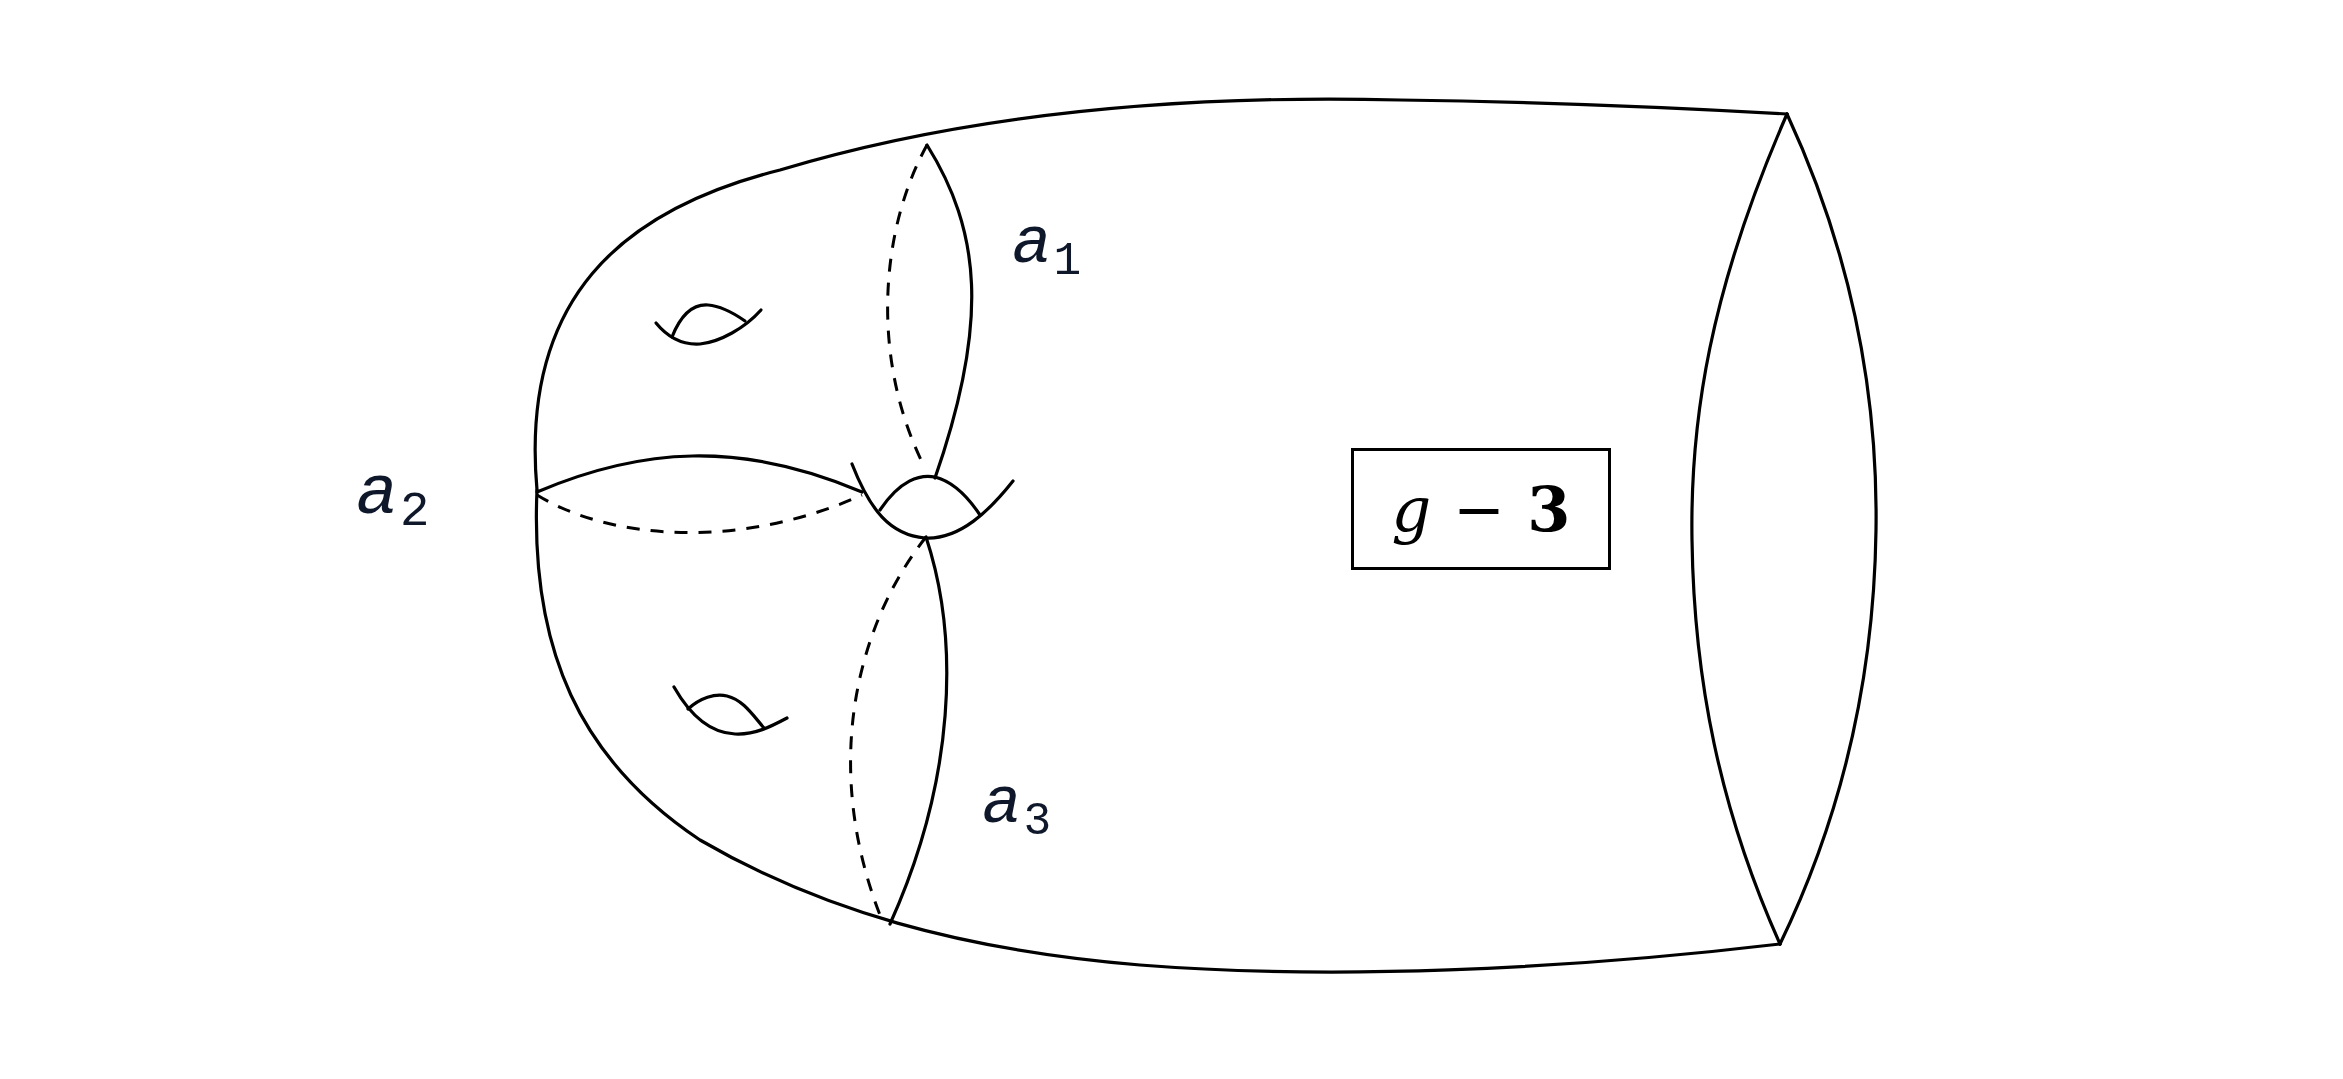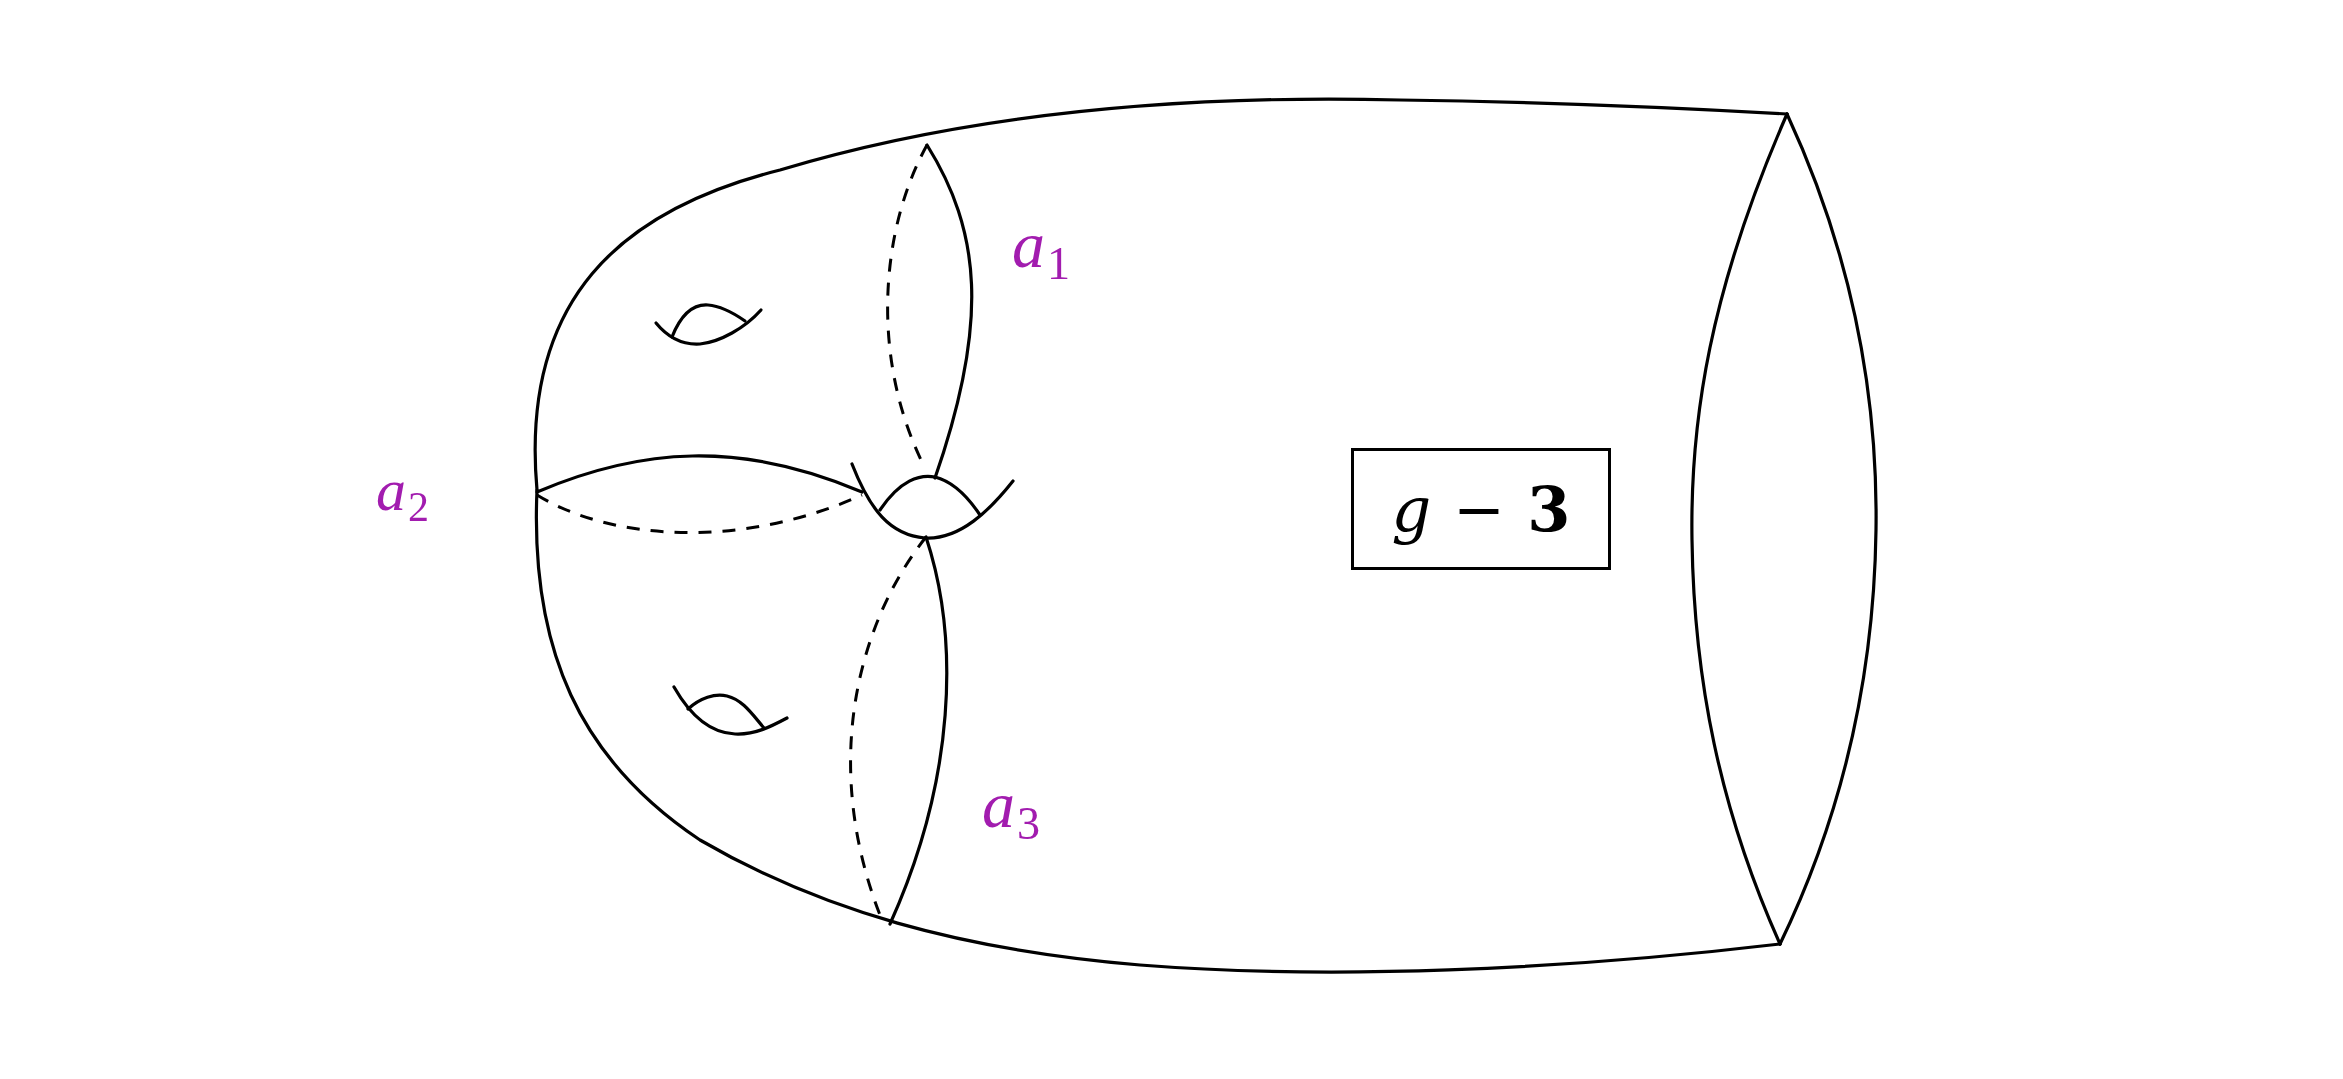--- a/index.html
+++ b/index.html
@@ -1,20 +1,20 @@
 <!DOCTYPE html>
 <html><head>
 <meta charset="utf-8">
 <style>
   html,body{margin:0;padding:0;background:#ffffff;}
   #stage{position:relative;width:2343px;height:1079px;overflow:hidden;background:#fff;}
   svg{position:absolute;left:0;top:0;}
   .ln{fill:none;stroke:#000;stroke-width:3.2;stroke-linecap:round;stroke-linejoin:round;}
   .dash{fill:none;stroke:#000;stroke-width:3;stroke-dasharray:13 11;stroke-linecap:butt;}
-  .lbl{position:absolute;font-family:Liberation Serif, serif;font-style:italic;color:#a21caf;line-height:1;}
+  .lbl{position:absolute;font-family:Liberation Mono, monospace;font-style:italic;color:#0f172a;line-height:1;}
   .lbl sub{font-style:normal;font-size:0.7em;vertical-align:-0.25em;margin-left:2px;}
   .box{position:absolute;border:3.5px solid #000;box-sizing:border-box;display:flex;align-items:center;justify-content:center;font-family:"DejaVu Serif","Liberation Serif",serif;font-size:62px;color:#000;}
   .box .g{font-style:italic;}
   .box .op{margin:0 22px;}
   .box .n{font-weight:bold;}
 </style>
 </head>
 <body>
 
 <div id="stage">
@@ -39,21 +39,21 @@
   <path class="dash" d="M927,145 C880,230 870,360 925,468"></path>
 
   <path class="ln" d="M537,492 C640,448 740,440 862,492"></path>
   <path class="dash" d="M537,495 C610,540 740,550 862,495"></path>
 
   <path class="ln" d="M926,537 C960,640 955,780 890,924"></path>
   <path class="dash" d="M926,537 C860,620 820,760 880,915"></path>
 </svg>
 
   <div class="lbl" style="left:1012px;top:212px;font-size:66px;"><span>a</span><sub>1</sub></div>
-  <div class="lbl" style="left:376px;top:460px;font-size:60px;"><span>a</span><sub>2</sub></div>
+  <div class="lbl" style="left:356px;top:460px;font-size:70px;"><span>a</span><sub>2</sub></div>
   <div class="lbl" style="left:982px;top:772px;font-size:66px;"><span>a</span><sub>3</sub></div>
 
   <div class="box" style="left:1351px;top:448px;width:260px;height:122px;">
     <span class="g">g</span>
     <span class="op">−</span>
     <span class="n">3</span>
   </div>
 </div>
 
 </body></html>

